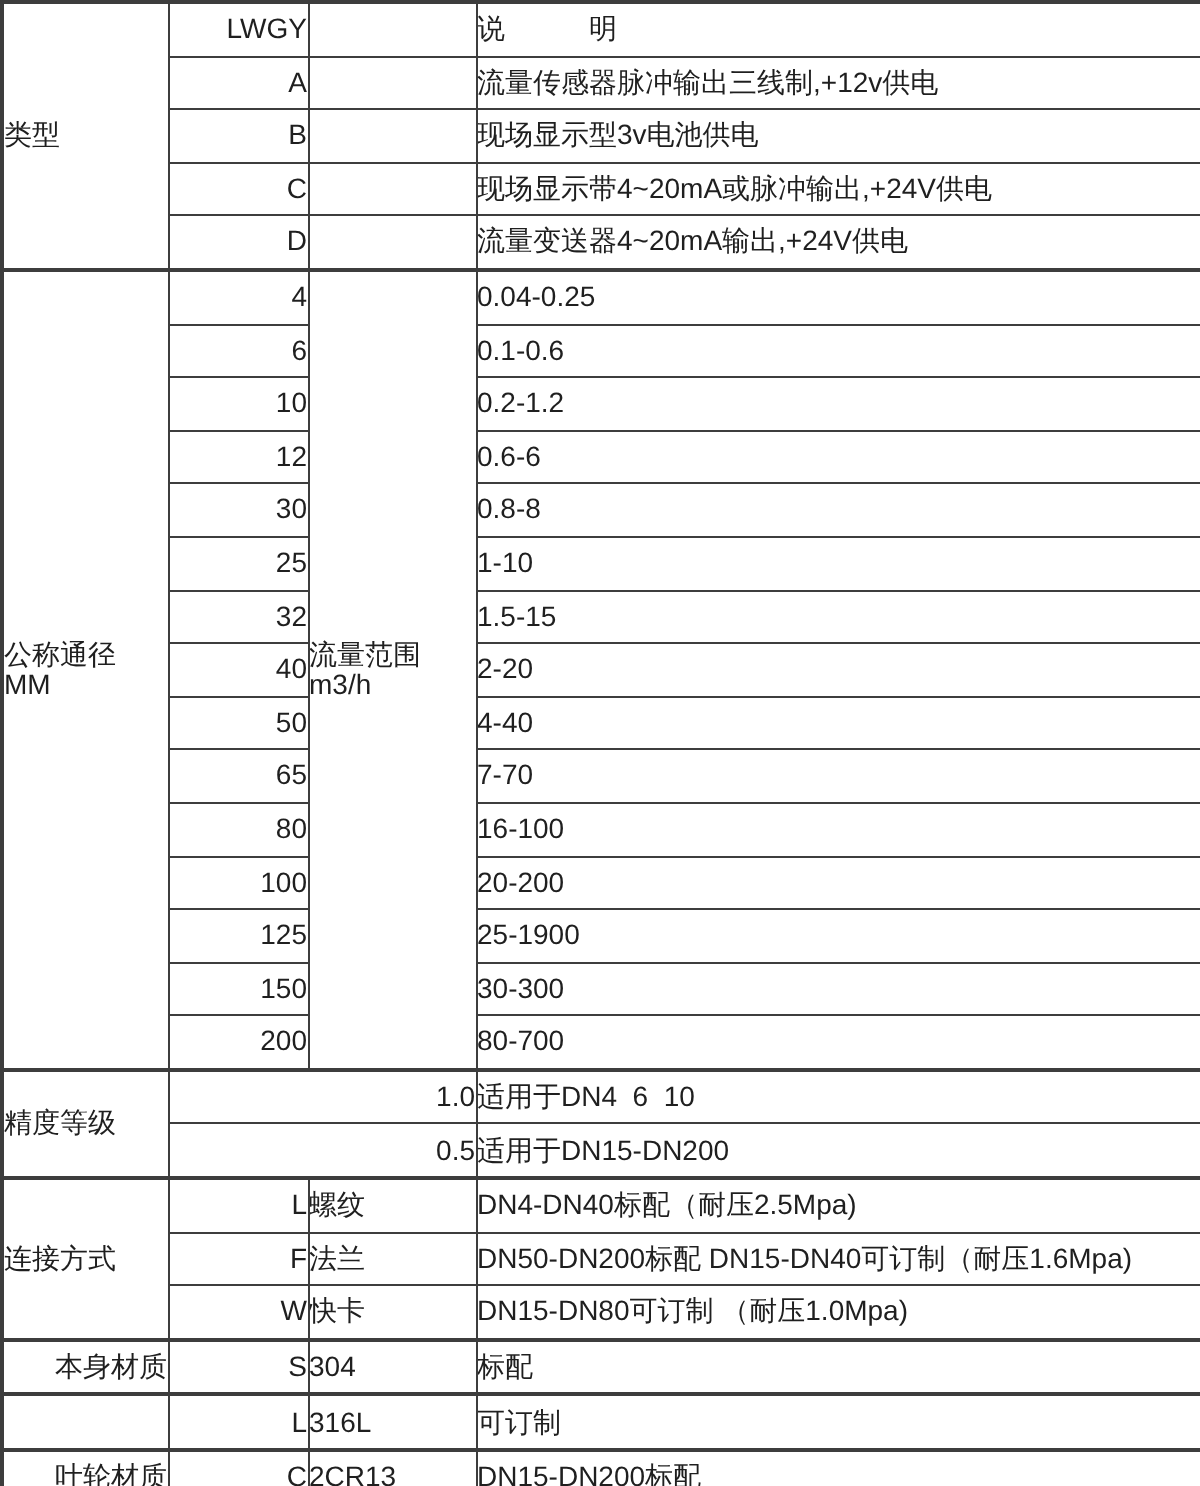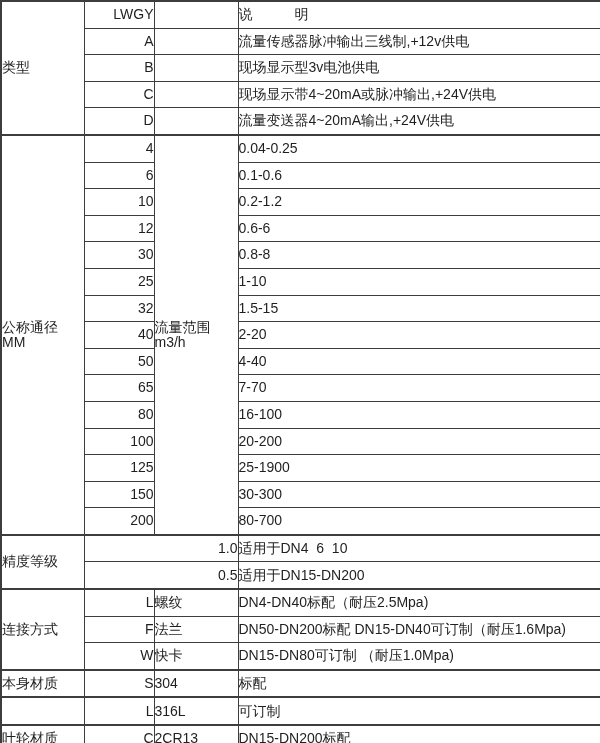--- a/index.html
+++ b/index.html
@@ -21,21 +21,21 @@
     padding: 0;
     height: 25.6px;
     line-height: 1.1;
     overflow: hidden;
     vertical-align: middle;
   }
   tr.sec > td { border-top-width: 2px; }
   td.cc { text-align: right; }                                  
   td.lc { text-align: left; padding: 0 4px; white-space: pre; }  
   td.lbl { text-align: left; white-space: pre-line; }          
-  td.lbl-left { text-align: left; padding: 0 3px; }              
+  td.lbl-left { text-align: right; padding: 0 3px; }              
 </style>
 </head>
 <body>
 
 <table class="spec">
   <colgroup>
     <col style="width:83px">
       <col style="width:70px">
       <col style="width:84px">
       <col style="width:363px">

